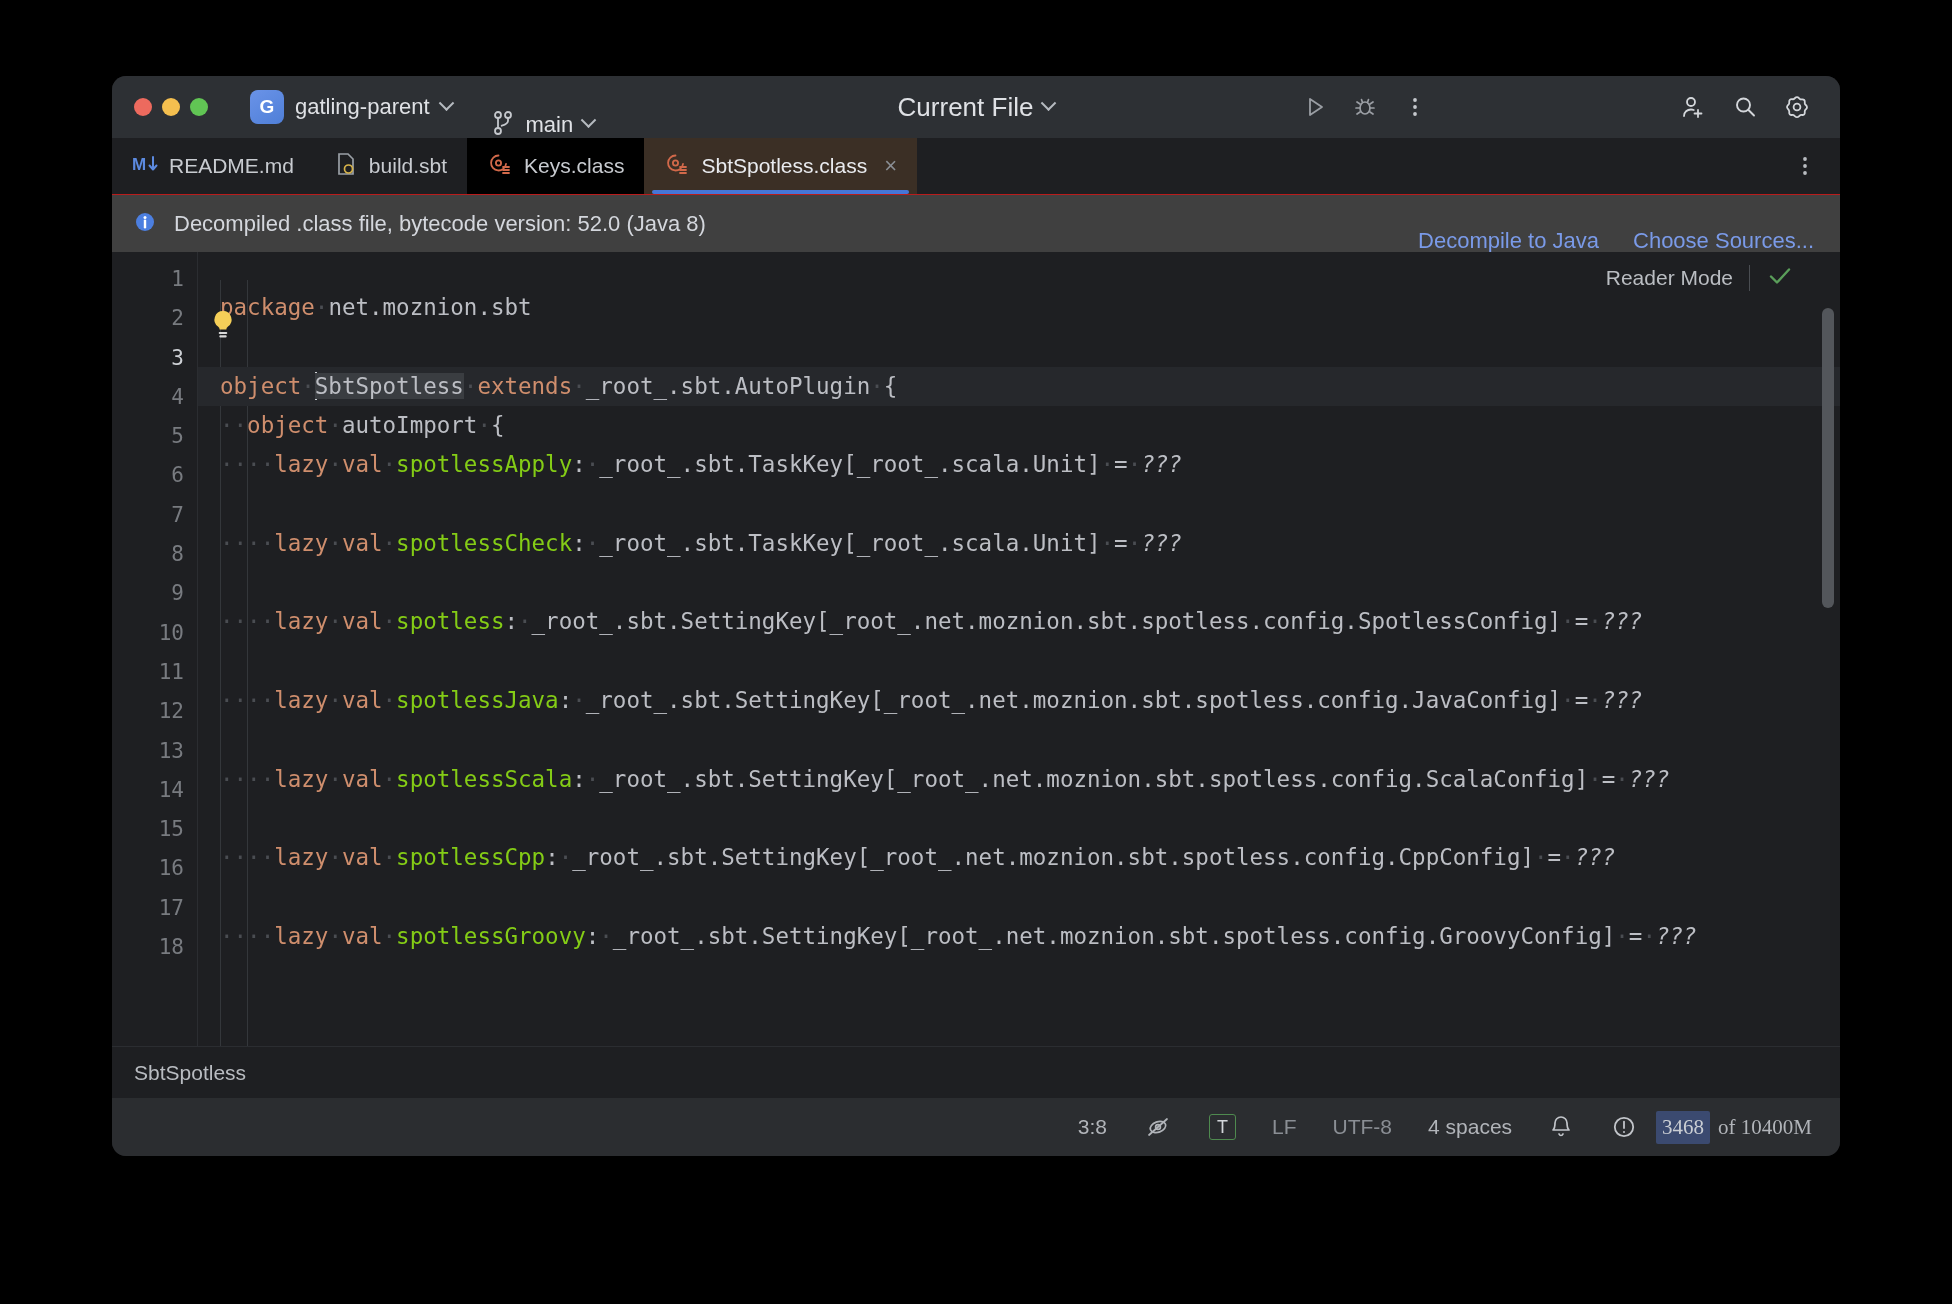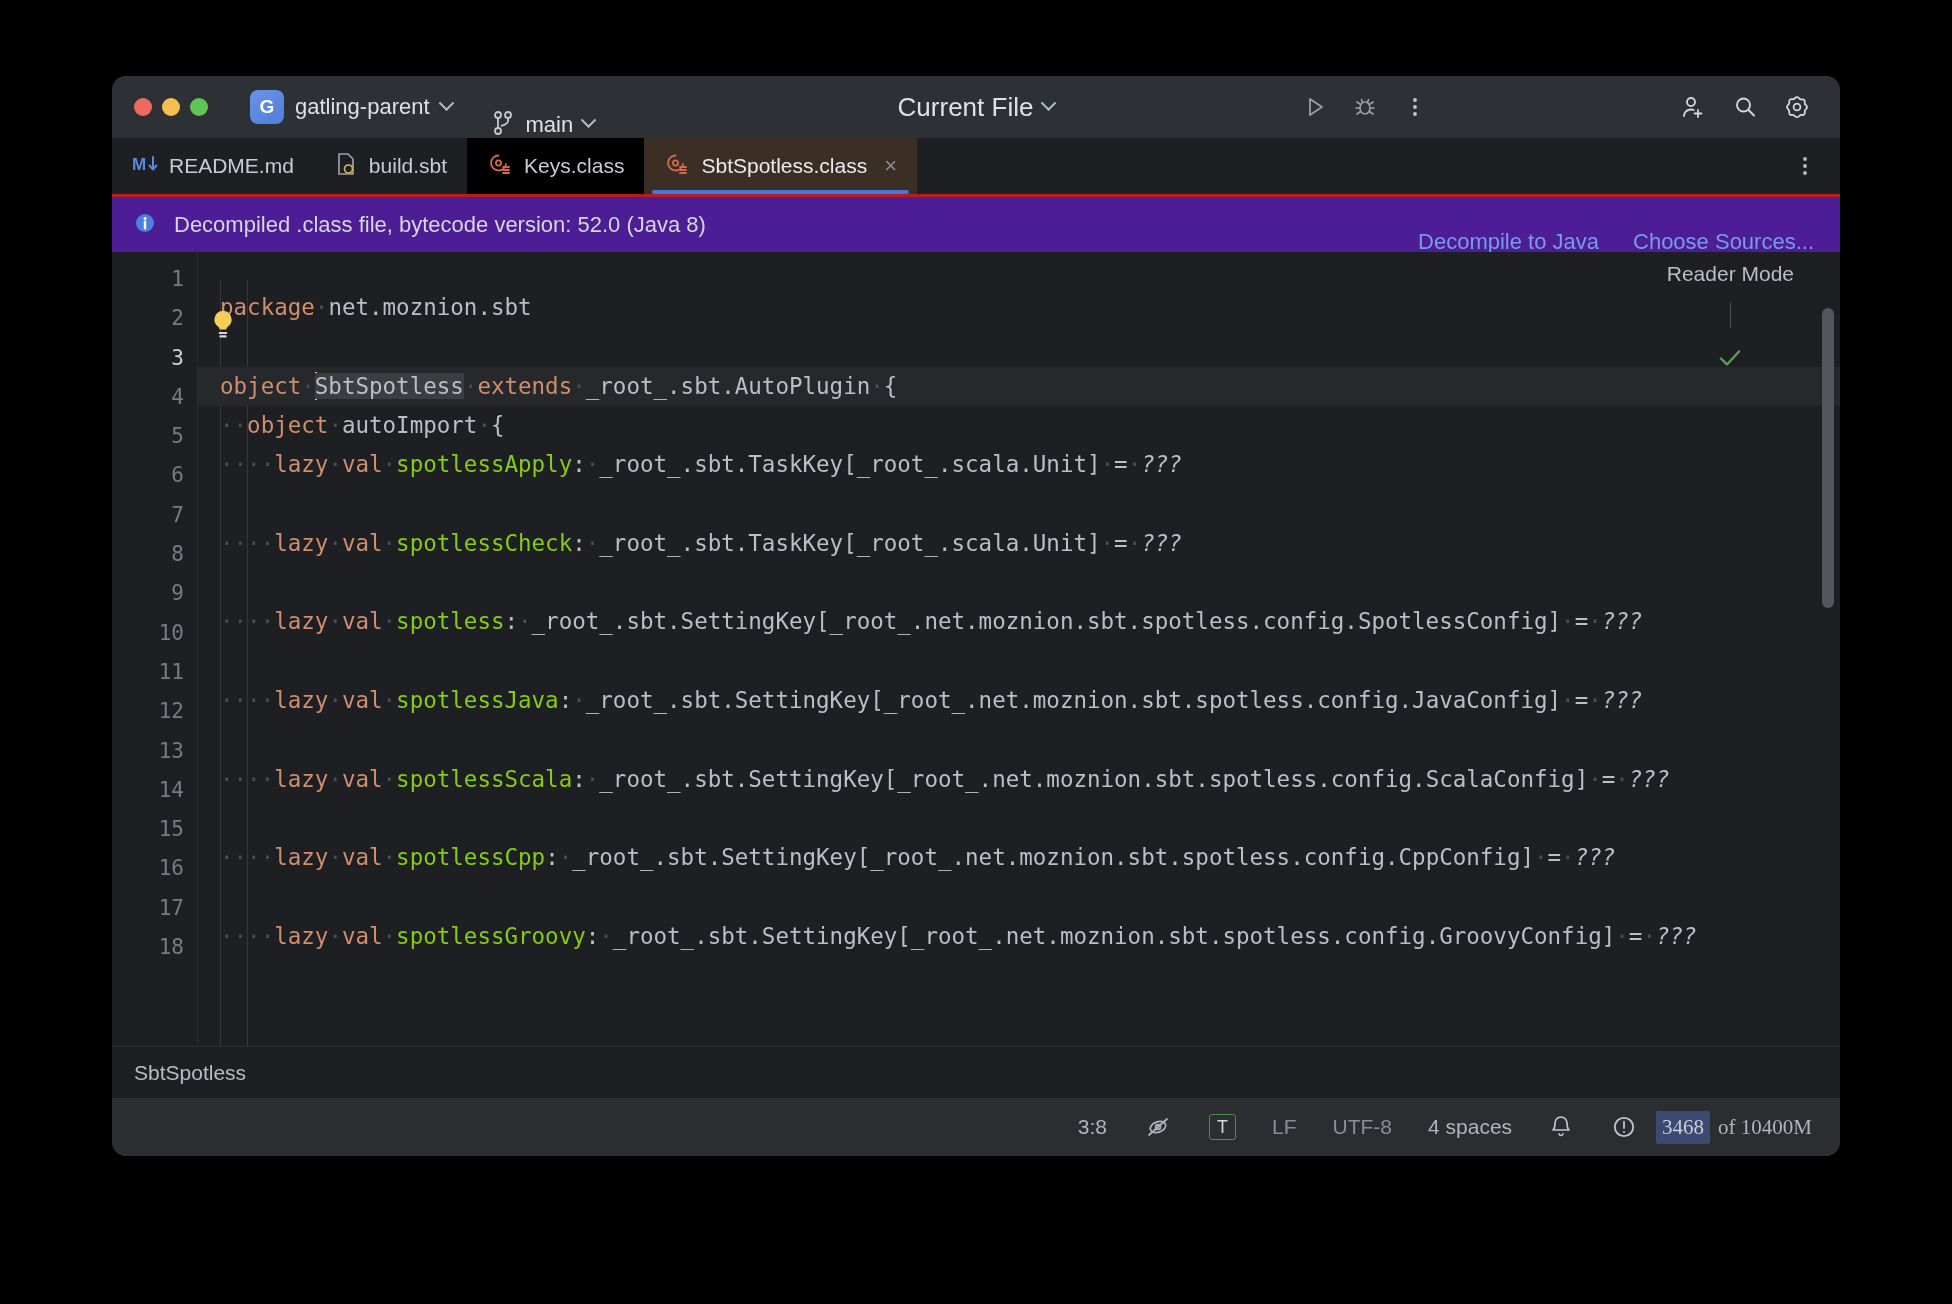--- a/index.html
+++ b/index.html
@@ -98,23 +98,23 @@
   }
   .tab .tabclose {
     color:#8a8e94; font-size:22px; margin-left:6px; line-height:1;
   }
   .tabbar .tabs-more {
     margin-left:auto; display:flex; align-items:center; padding-right:22px;
   }
 
   
   .banner {
-    height: 58px; background: #4c1d95;
+    height: 58px; background: #404040;
     display:flex; align-items:center; flex:0 0 auto;
-    border-top: 3px solid #b91c1c;
+    border-top: 1px solid #b91c1c;
   }
   .banner-left { display:flex; align-items:center; gap:16px; margin-left:20px; }
   .banner-text { color:#d4d7dd; font-size:22px; }
   .banner-actions { margin-left:auto; display:flex; gap:34px; margin-right:26px; }
   .banner-link { color:#7a9ae8; font-size:22px; cursor:pointer;margin-top:35px; }
 
   
   .editor-wrap {
     flex: 1 1 auto; position:relative; background:#1e1f22; overflow:hidden;
     display:flex;
@@ -165,21 +165,21 @@
 
   .caret {
     display:inline-block; width:2px; height:28px; background:#cfd2d6;
     vertical-align:-6px; margin-right:-2px;
   }
   .occ { background:#3a3d41; }
 
   
   .reader {
     position:absolute; right: 46px; top: 10px;
-    display:flex; align-items:center; gap:16px; z-index:8;flex-direction:column;
+    display:flex; align-items:center; gap:16px; z-index:8;
   }
   .reader .rlabel { color:#babdc2; font-size:21px; }
   .reader .rdiv { width:1px; height:26px; background:#4a4d52; }
 
   
   .vscroll {
     position:absolute; right: 6px; top: 56px;
     width: 12px; height: 300px; background:#53565b; border-radius:6px;
     z-index:9;
   }

